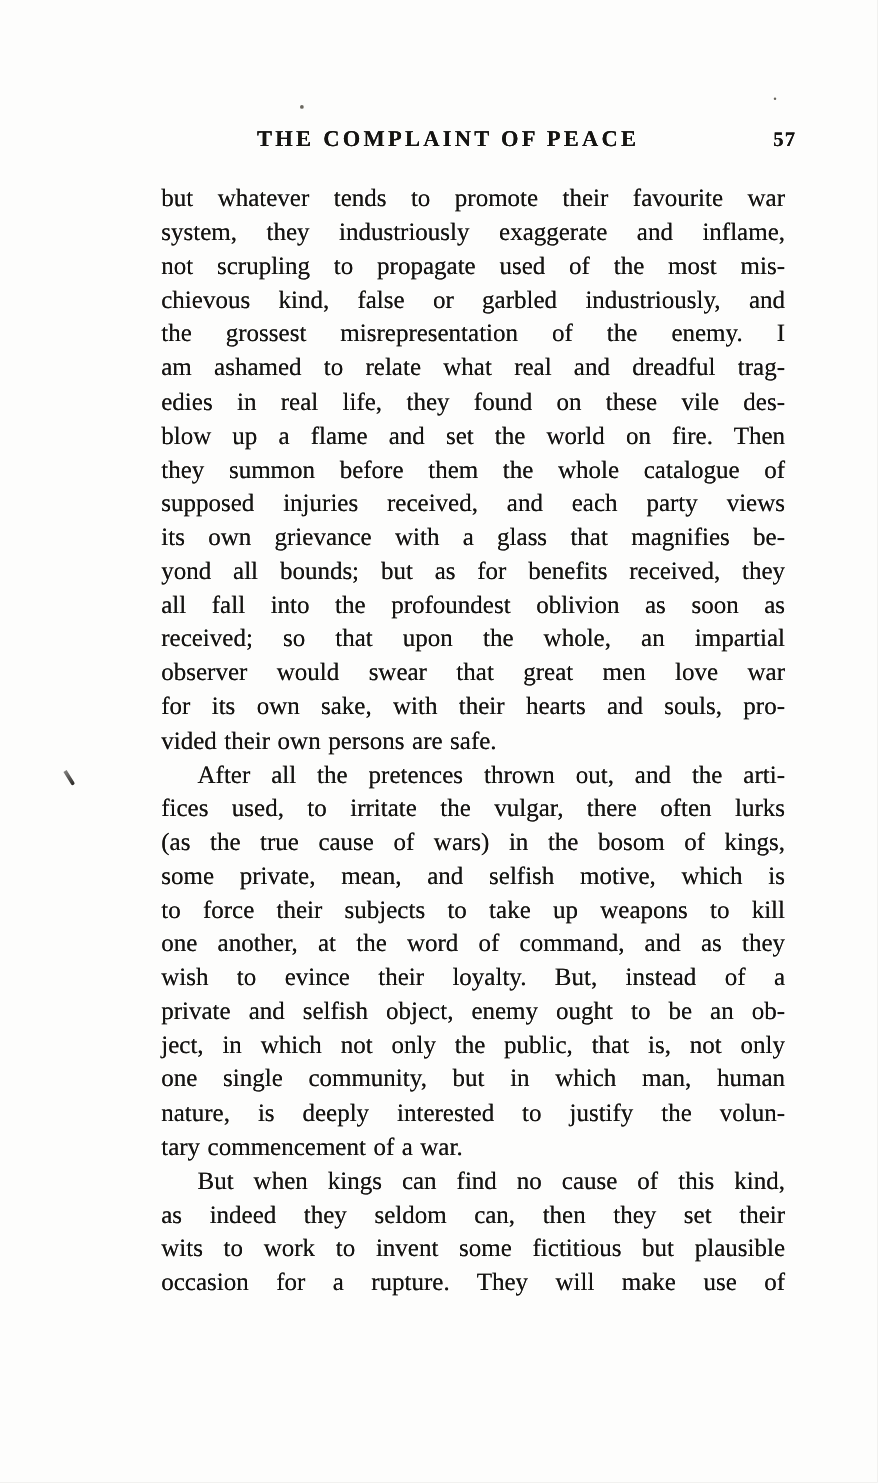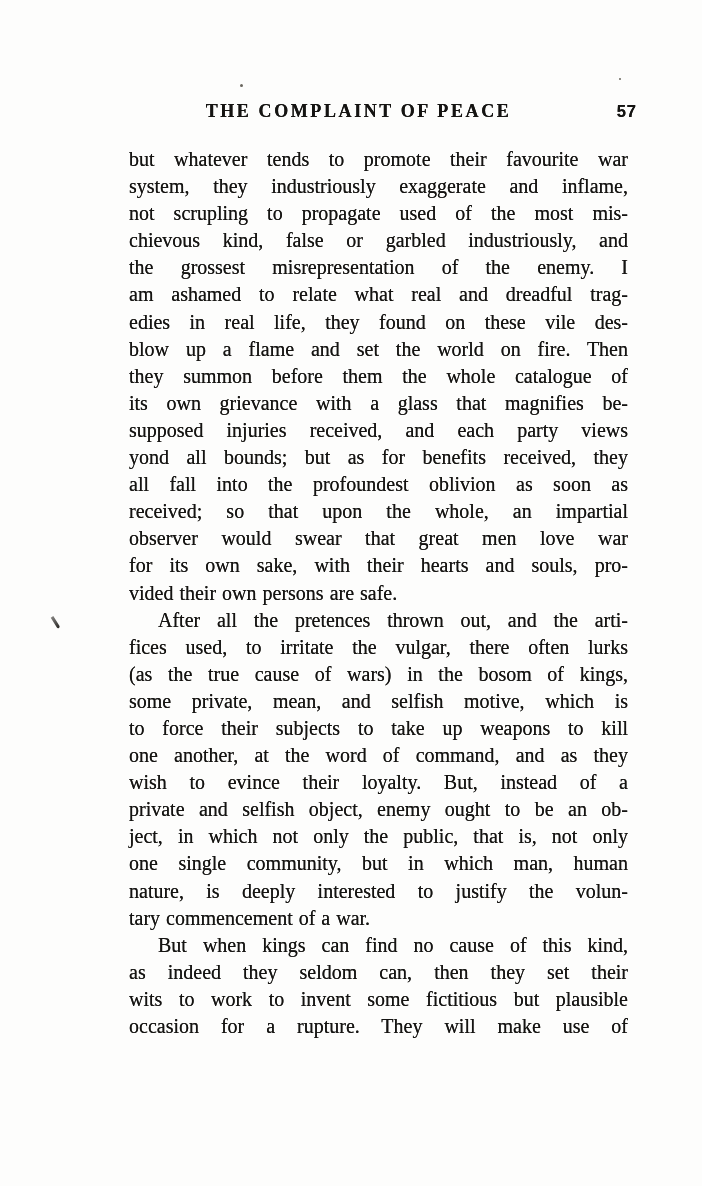--- a/index.html
+++ b/index.html
@@ -35,21 +35,21 @@
     letter-spacing: 2.6px;
     white-space: nowrap;
     text-shadow: 0 0 0.4px #151412;
   }
   .page-number {
     position: absolute;
     right: -9px;
     top: 1px;
     font-size: 16.5px;
     font-weight: bold;
-    font-family: Liberation Sans, sans-serif;
+    font-family: Liberation Serif, serif;
     letter-spacing: 1px;
     text-shadow: 0 0 0.4px #151412;
   }
   
   .text-block {
     position: absolute;
     top: 146px;
     left: 89px;
     width: 539px;
   }
@@ -103,22 +103,22 @@
   <div class="text-block">
       <div class="line">but whatever tends to promote their favourite war</div>
       <div class="line">system, they industriously exaggerate and inflame,</div>
       <div class="line">not scrupling to propagate used of the most mis-</div>
       <div class="line">chievous kind, false or garbled industriously, and</div>
       <div class="line">the grossest misrepresentation of the enemy.  I</div>
       <div class="line">am ashamed to relate what real and dreadful trag-</div>
       <div class="line">edies in real life, they found on these vile des-</div>
       <div class="line">blow up a flame and set the world on fire.  Then</div>
       <div class="line">they summon before them the whole catalogue of</div>
+      <div class="line">supposed injuries received, and each party views</div>
       <div class="line">its own grievance with a glass that magnifies be-</div>
-      <div class="line">supposed injuries received, and each party views</div>
       <div class="line">yond all bounds; but as for benefits received, they</div>
       <div class="line">all fall into the profoundest oblivion as soon as</div>
       <div class="line">received; so that upon the whole, an impartial</div>
       <div class="line">observer would swear that great men love war</div>
       <div class="line">for its own sake, with their hearts and souls, pro-</div>
       <div class="line no-just">vided their own persons are safe.</div>
       <div class="line indent">After all the pretences thrown out, and the arti-</div>
       <div class="line">fices used, to irritate the vulgar, there often lurks</div>
       <div class="line">(as the true cause of wars) in the bosom of kings,</div>
       <div class="line">some private, mean, and selfish motive, which is</div>

